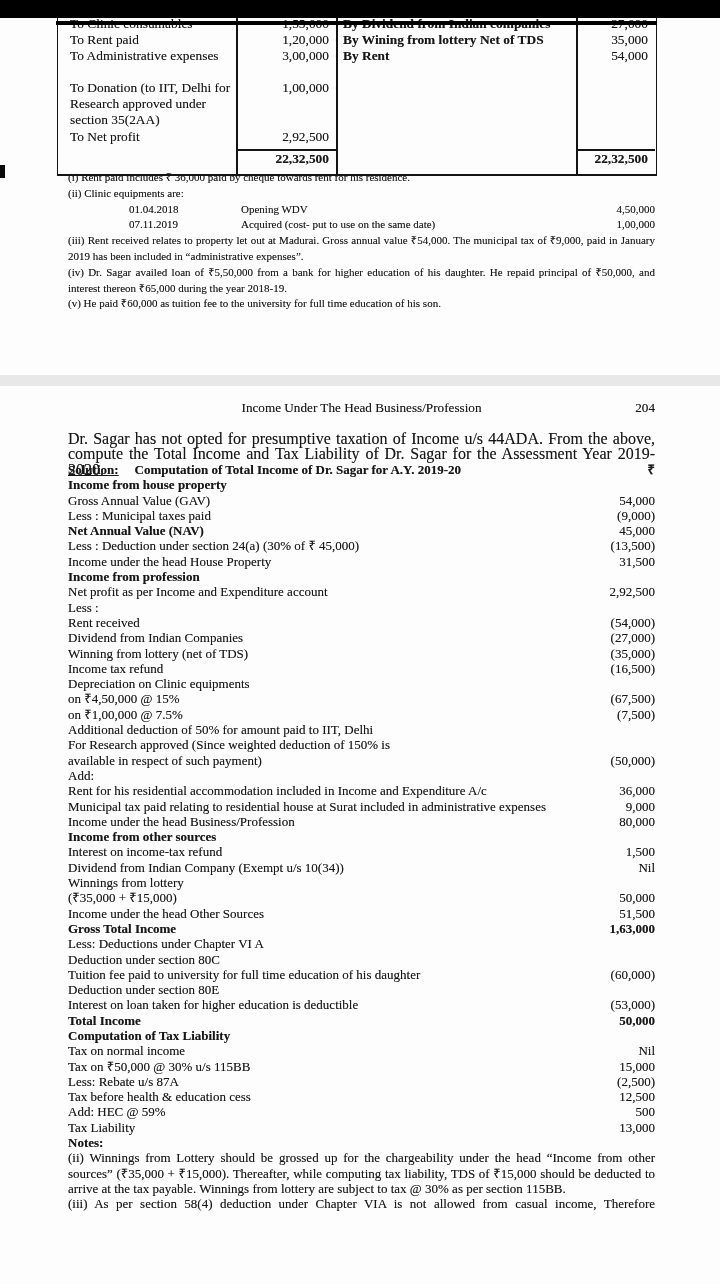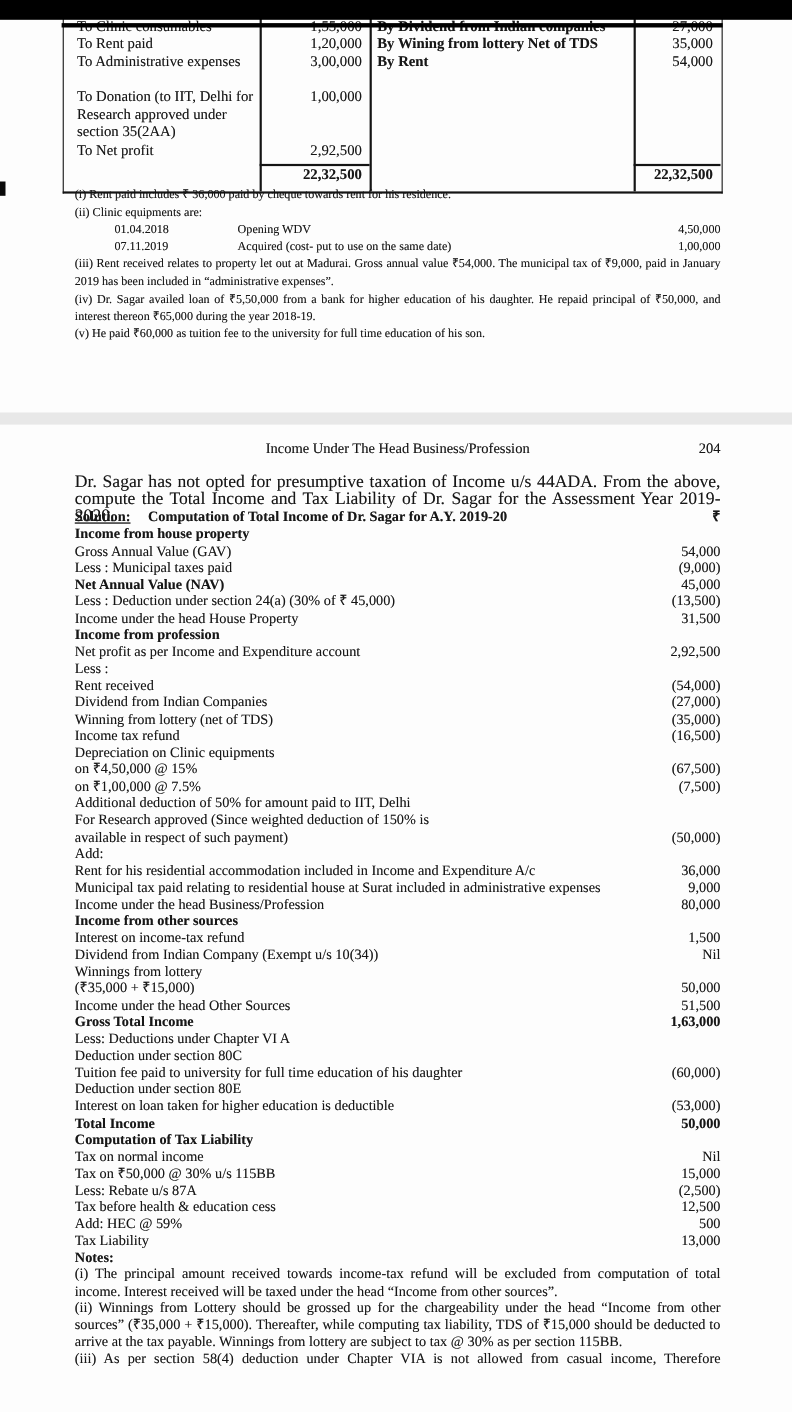--- a/index.html
+++ b/index.html
@@ -34,21 +34,21 @@
   .strike { position:absolute; left:-2px; top:21px; width:601px; height:4px; background:#000; z-index:3; }
   .tline { position:absolute; top:149px; height:1.8px; background:#141414; }
   .tl-l { left:178px; width:100px; } .tl-r { left:518px; width:79px; }
   .totrow { top:151px; font-weight:bold; }
 
   
   .p1-notes { position:absolute; left:68px; top:170px; width:587px; font-size:11px; line-height:15.8px; }
   .p { margin:0; }
   .just { text-align:justify; }
   .eq-row { display:flex; }
-  .eq-d { margin-left:36px; width:112px; }
+  .eq-d { margin-left:61px; width:112px; }
   .eq-t { flex:1; }
   .eq-a { text-align:right;margin-left:42px; }
 
   
   .p2-header { position:absolute; left:68px; top:400px; width:587px; height:15px; line-height:15px; font-size:13.2px; text-align:center; }
   .p2-pageno { position:absolute; right:0; top:0; }
   .p2-intro { position:absolute; left:68px; top:431px; width:587px; font-size:16px; line-height:15.4px; text-align:justify; }
 
   .solution { position:absolute; left:68px; top:462px; width:587px; font-size:13px; line-height:15.3px; }
   .sol-head { display:flex; font-weight:bold; height:15.3px; }
@@ -337,17 +337,16 @@
         <span class="sl-t">Add: HEC @ 59%</span>
         <span class="sl-a">500</span>
       </div>
       <div class="sl">
         <span class="sl-t">Tax Liability</span>
         <span class="sl-a">13,000</span>
       </div>
     </div>
   <div class="nheading">Notes:</div>
   <div id="sol-notes">
-      <p class="np">(i) The principal amount received towards income-tax refund will be excluded from computation of total income. Interest received will be taxed under the head “Income from other sources”.</p>
       <p class="np">(ii) Winnings from Lottery should be grossed up for the chargeability under the head “Income from other sources” (₹35,000 + ₹15,000). Thereafter, while computing tax liability, TDS of ₹15,000 should be deducted to arrive at the tax payable. Winnings from lottery are subject to tax @ 30% as per section 115BB.</p>
       <p class="np lastjust">(iii) As per section 58(4) deduction under Chapter VIA is not allowed from casual income, Therefore</p>
     </div>
 </div>
 
 </body></html>

